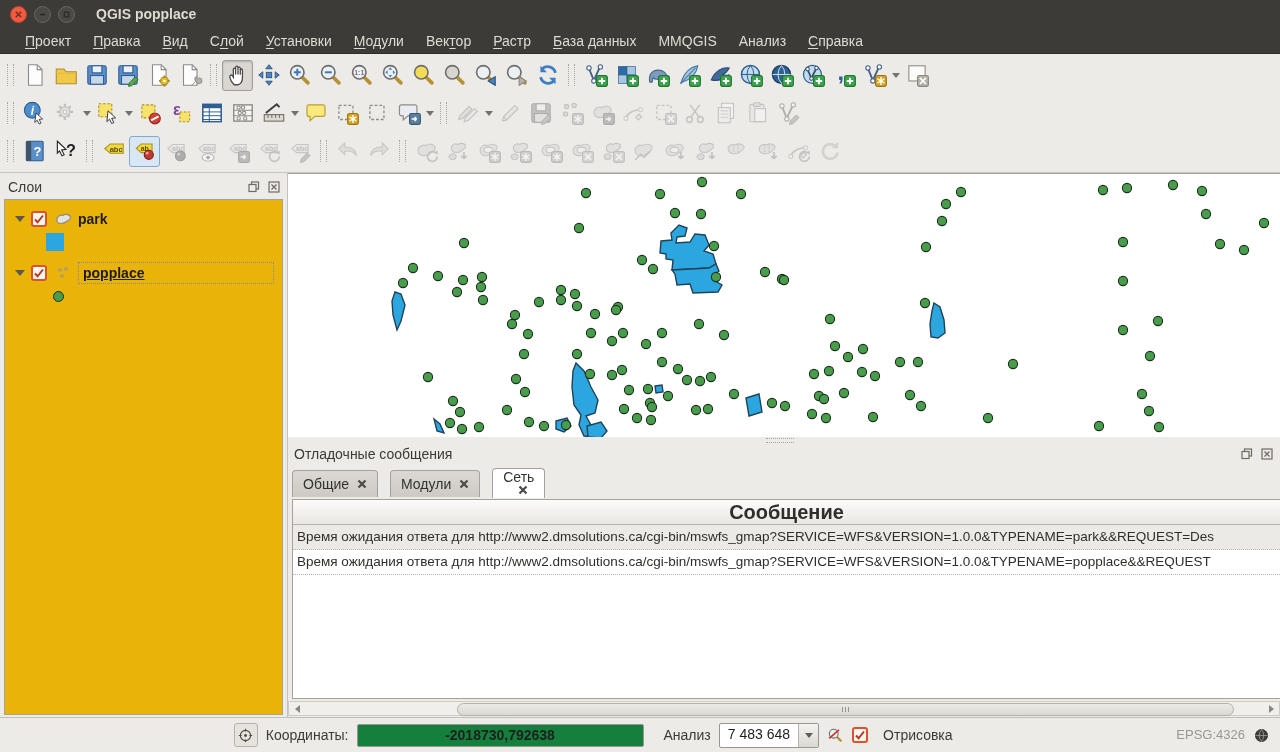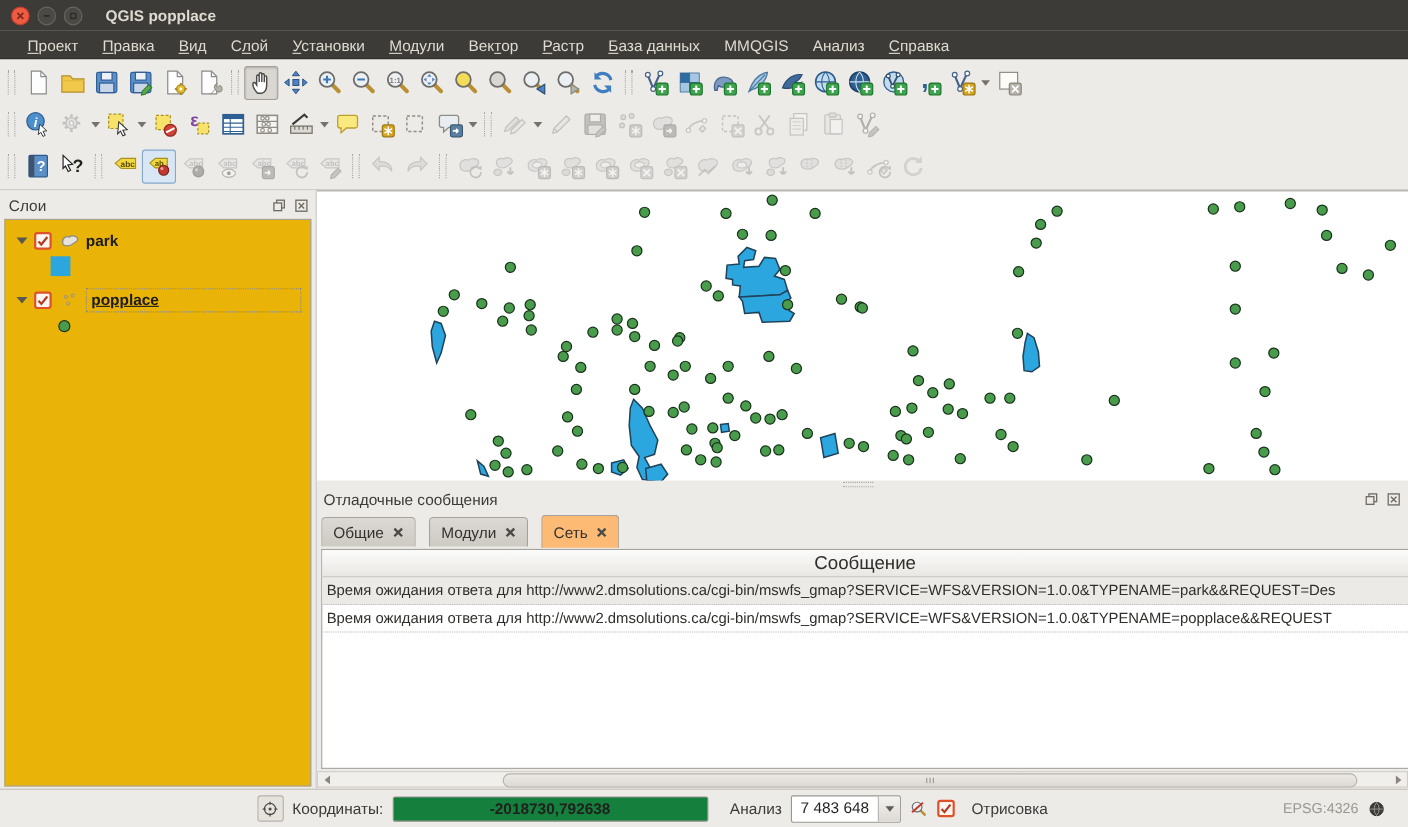--- a/index.html
+++ b/index.html
@@ -49,37 +49,37 @@
   
   #map{position:absolute;left:288px;top:173px;width:992px;height:264px;background:#fff;border-top:1px solid #a5a29c;box-sizing:border-box;}
   #map svg{display:block;width:992px;height:263px;}
   
   #debug{position:absolute;left:288px;top:437px;right:0;bottom:35px;background:#edebe7;box-sizing:border-box;}
   #dbg-handle{position:absolute;top:1px;left:478px;width:28px;height:3px;border-top:1px dotted #a9a6a0;border-bottom:1px dotted #a9a6a0;}
   #dbg-head{height:26px;display:flex;align-items:center;padding:4px 6px 0 6px;}
   #dbg-title{font-size:14px;color:#3a3a38;flex:1;}
   #dbg-tabs{display:flex;align-items:flex-end;height:30px;padding-left:4px;position:relative;z-index:2;}
   .tab{height:26px;display:flex;align-items:center;padding:0 10px;border:1px solid #a5a29c;border-bottom:none;border-radius:4px 4px 0 0;background:linear-gradient(#dcd9d4,#cdcac4);margin-right:12px;font-size:14px;color:#33322f;}
-  .tab.active{height:29px;background:#fdba74;position:relative;top:1px;}
+  .tab.active{height:29px;background:#ffffff;position:relative;top:1px;flex-direction:column;}
   .tab .tab-close{margin-left:8px;display:flex;}
   .tab .tab-close svg{width:10px;height:10px;}
   #dbg-table{position:absolute;left:4px;right:0;top:62px;bottom:18px;background:#fff;border:1px solid #a5a29c;border-right:none;overflow:hidden;}
-  #dbg-colhead{height:24px;background:linear-gradient(#fbfbfa,#e9e7e3);border-bottom:1px solid #b5b2ac;display:flex;align-items:center;justify-content:center;font-weight:normal;font-size:17px;color:#2f2e2b;}
+  #dbg-colhead{height:24px;background:linear-gradient(#fbfbfa,#e9e7e3);border-bottom:1px solid #b5b2ac;display:flex;align-items:center;justify-content:center;font-weight:bold;font-size:20px;color:#2f2e2b;}
   .msg-row{height:24px;line-height:24px;font-size:13.5px;color:#2f2e2b;white-space:nowrap;overflow:hidden;padding-left:4px;border-bottom:1px dotted #b8b5af;}
   .msg-row.odd{background:#eceae6;}
   
   #dbg-hscroll{position:absolute;left:0;right:0;bottom:1px;height:15px;background:#f1efeb;border:1px solid #cfccc6;box-sizing:border-box;display:flex;align-items:center;}
   .sb-arrow{width:14px;height:13px;display:flex;align-items:center;justify-content:center;}
   .sb-arrow i{width:0;height:0;border:4px solid transparent;}
   .sb-arrow.left i{border-right:5px solid #8a877f;margin-right:2px;}
   .sb-arrow.right i{border-left:5px solid #8a877f;margin-left:2px;}
   #sb-thumb{position:absolute;left:168px;width:775px;top:1px;height:11px;border:1px solid #b5b2ac;border-radius:7px;background:linear-gradient(#eceae6,#dcd9d3);display:flex;align-items:center;justify-content:center;gap:2px;}
   #sb-thumb b{display:block;width:1px;height:5px;background:#9a978f;}
   
-  #statusbar{position:absolute;left:0;right:0;bottom:0;height:35px;background:#edebe7;border-top:1px solid #c2bfb9;display:flex;align-items:center;padding:0 20px;box-sizing:border-box;font-size:14px;color:#3a3a38;}
+  #statusbar{position:absolute;left:0;right:0;bottom:0;height:35px;background:#edebe7;border-top:1px solid #c2bfb9;display:flex;align-items:center;padding:0 10px;box-sizing:border-box;font-size:14px;color:#3a3a38;}
   #sb-center{margin-left:auto;display:flex;align-items:center;gap:8px;}
   #sb-right{margin-left:auto;display:flex;gap:8px;}
   .sb-iconbtn{width:22px;height:22px;border:1px solid #b5b2ac;border-radius:3px;background:#e6e3dd;display:flex;align-items:center;justify-content:center;}
   .sb-iconbtn svg, .sb-icon svg{width:17px;height:17px;display:block;}
   #coord-input{width:287px;height:23px;border:1px solid #999690;border-radius:2px;background:#15803d;text-align:center;font-size:14px;font-family:inherit;color:#1f1f1d;box-sizing:border-box;font-weight:bold;}
   #scale-combo{display:flex;height:23px;border:1px solid #999690;border-radius:2px;background:#fff;overflow:hidden;}
   #scale-value{padding:2px 8px 0 8px;font-size:14px;color:#1f1f1d;min-width:62px;}
   #scale-btn{width:19px;background:linear-gradient(#f4f2ef,#dcd9d3);border-left:1px solid #b5b2ac;display:flex;align-items:center;justify-content:center;}
   #scale-btn i{width:0;height:0;border:4px solid transparent;border-top:5px solid #5f5d57;margin-top:4px;}
   #crs-text{color:#9a9791;font-size:13px;}

